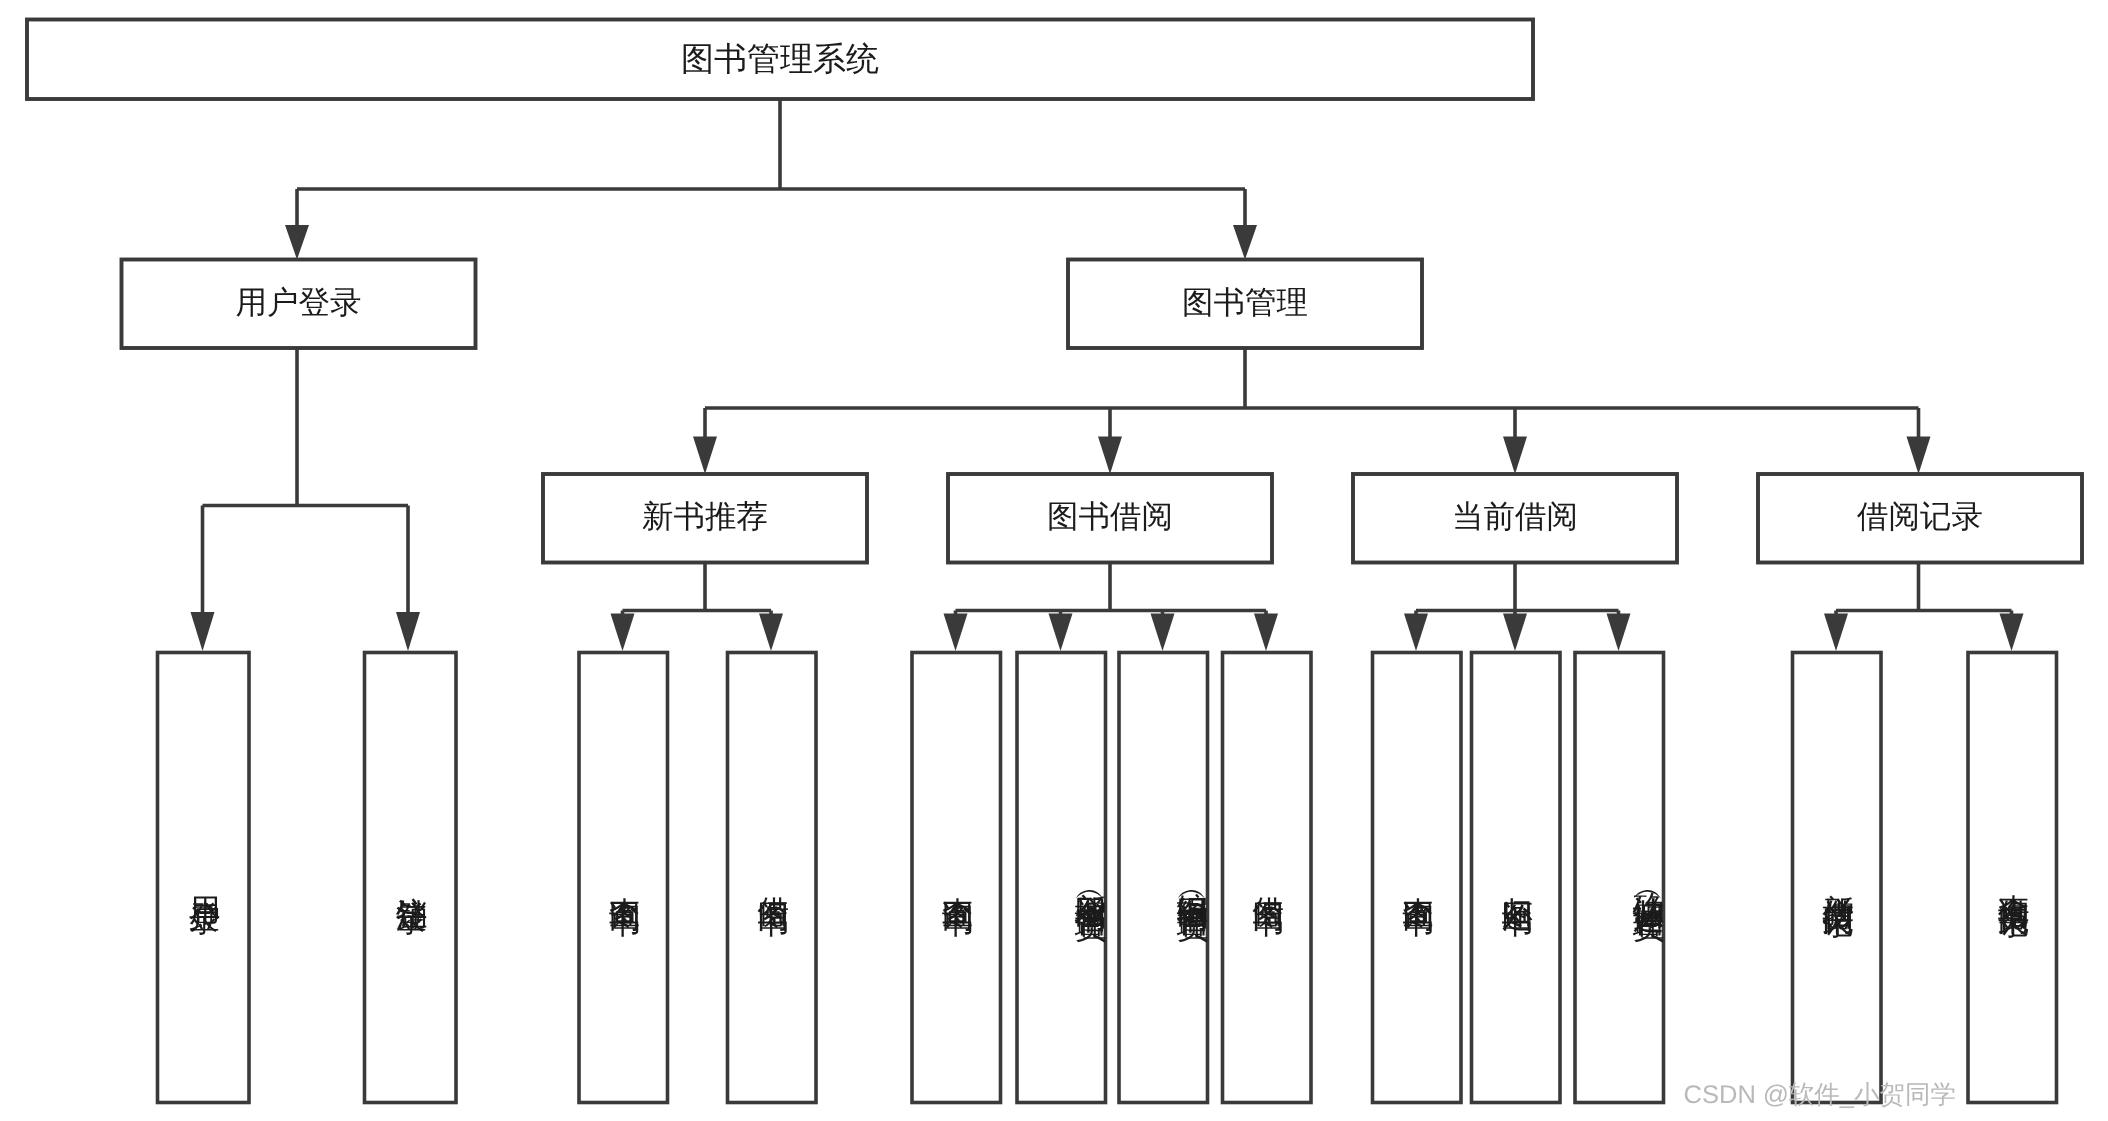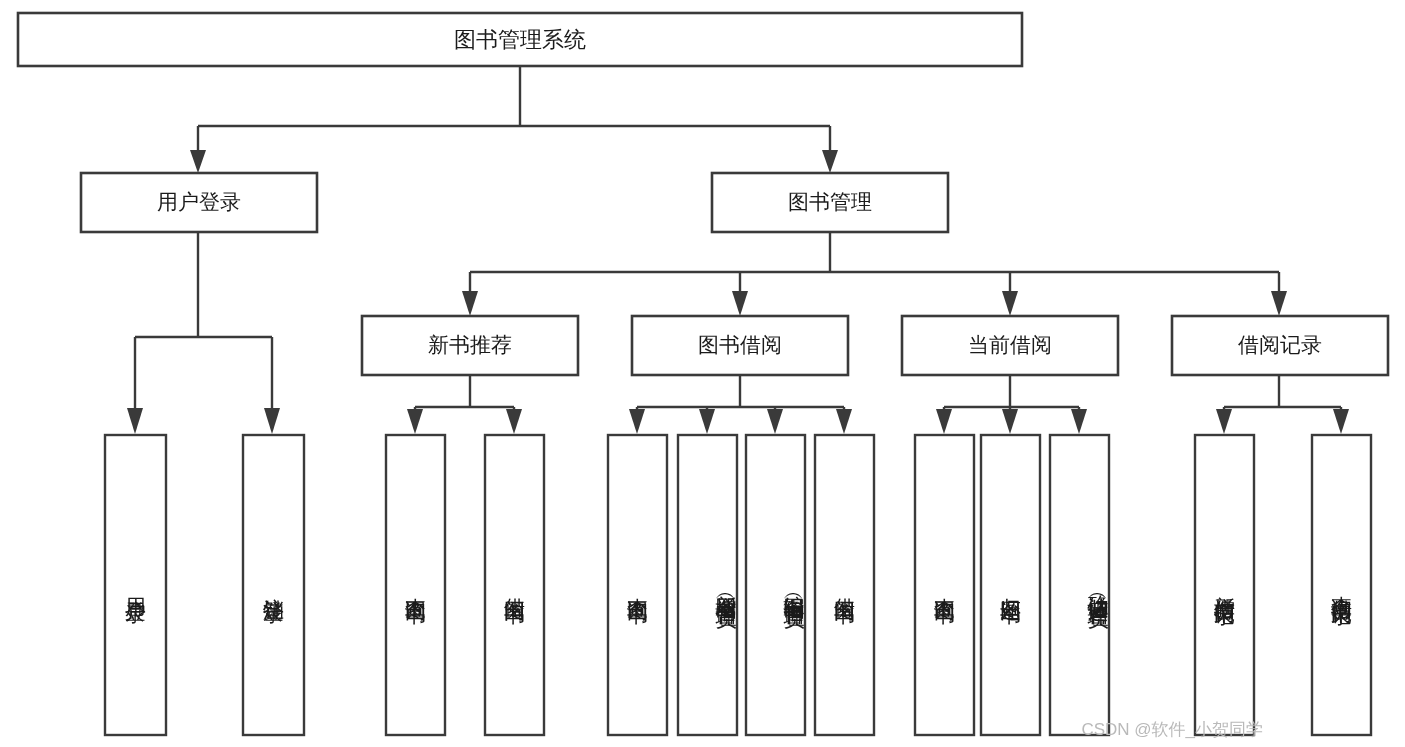--- a/index.html
+++ b/index.html
@@ -2,21 +2,21 @@
 <html><head>
 <meta charset="utf-8">
 <title>图书管理系统功能结构图</title>
 <style>
   html,body{margin:0;padding:0;background:#ffffff;}
   body{
     width:1405px;height:747px;overflow:hidden;
     font-family:"Liberation Sans","DejaVu Sans",sans-serif;
     -webkit-font-smoothing:antialiased;
   }
-  #canvas{position:relative;width:1273px;height:747px;background:#fff;}
+  #canvas{position:relative;width:1273px;height:747px;background:#fff;padding-left:41px;}
   svg{position:absolute;left:0;top:0;width:1405px;height:747px;}
 
   .node-label{
     fill:#1b1b1b;
     font-family:"Liberation Sans","DejaVu Sans",sans-serif;
     font-size:21px;
     text-anchor:middle;
     dominant-baseline:middle;
   }
   .node-label.title{font-size:22px;}

